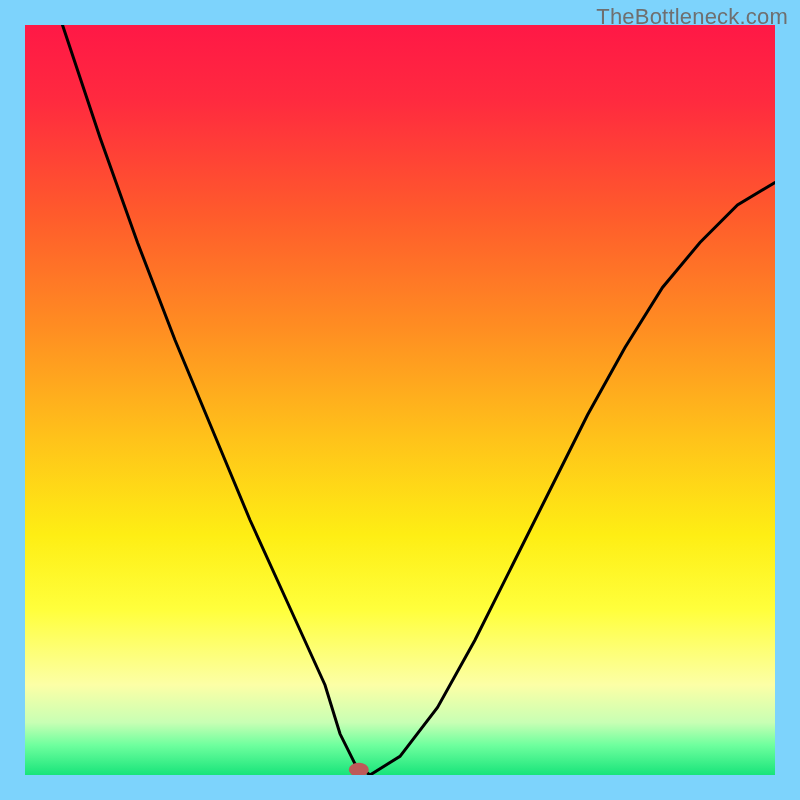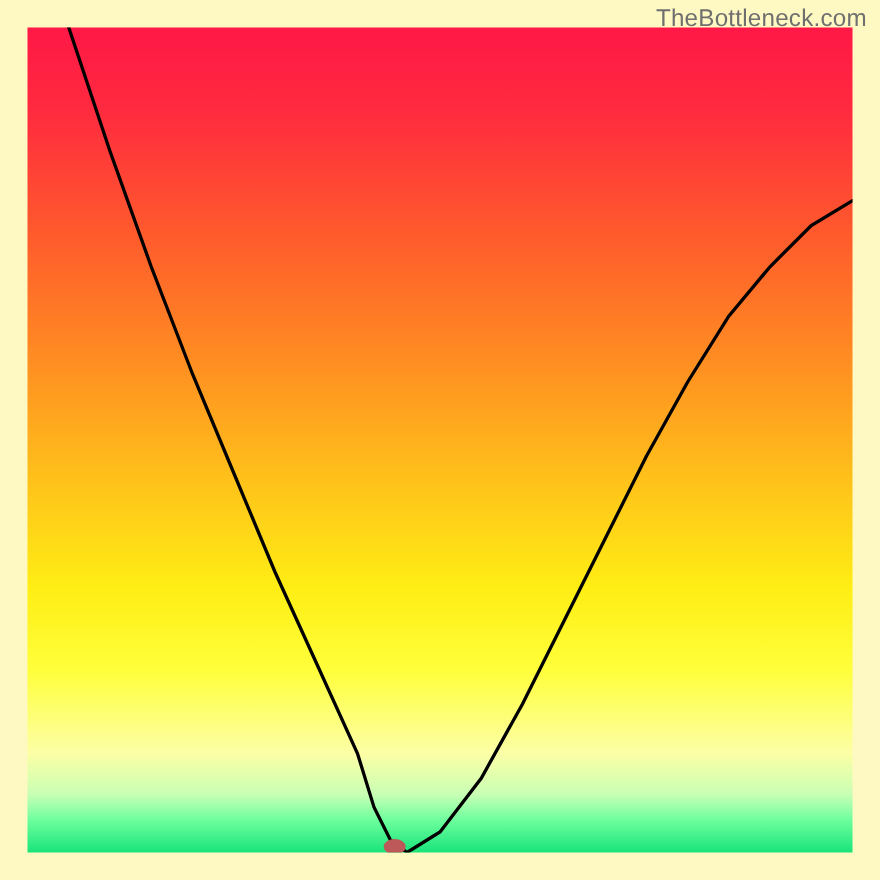--- a/index.html
+++ b/index.html
@@ -8,21 +8,21 @@
     width: 800px;
     height: 800px;
     overflow: hidden;
     background: #000;
     font-family: Arial, Helvetica, sans-serif;
   }
   .frame {
     position: relative;
     width: 800px;
     height: 800px;
-    background: #fef9c3;
+    background: #7dd3fc;
   }
   .plot {
     position: absolute;
     left: 25px;
     top: 25px;
     width: 750px;
     height: 750px;
     background: linear-gradient(
       to bottom,
       #ff1846 0%,

